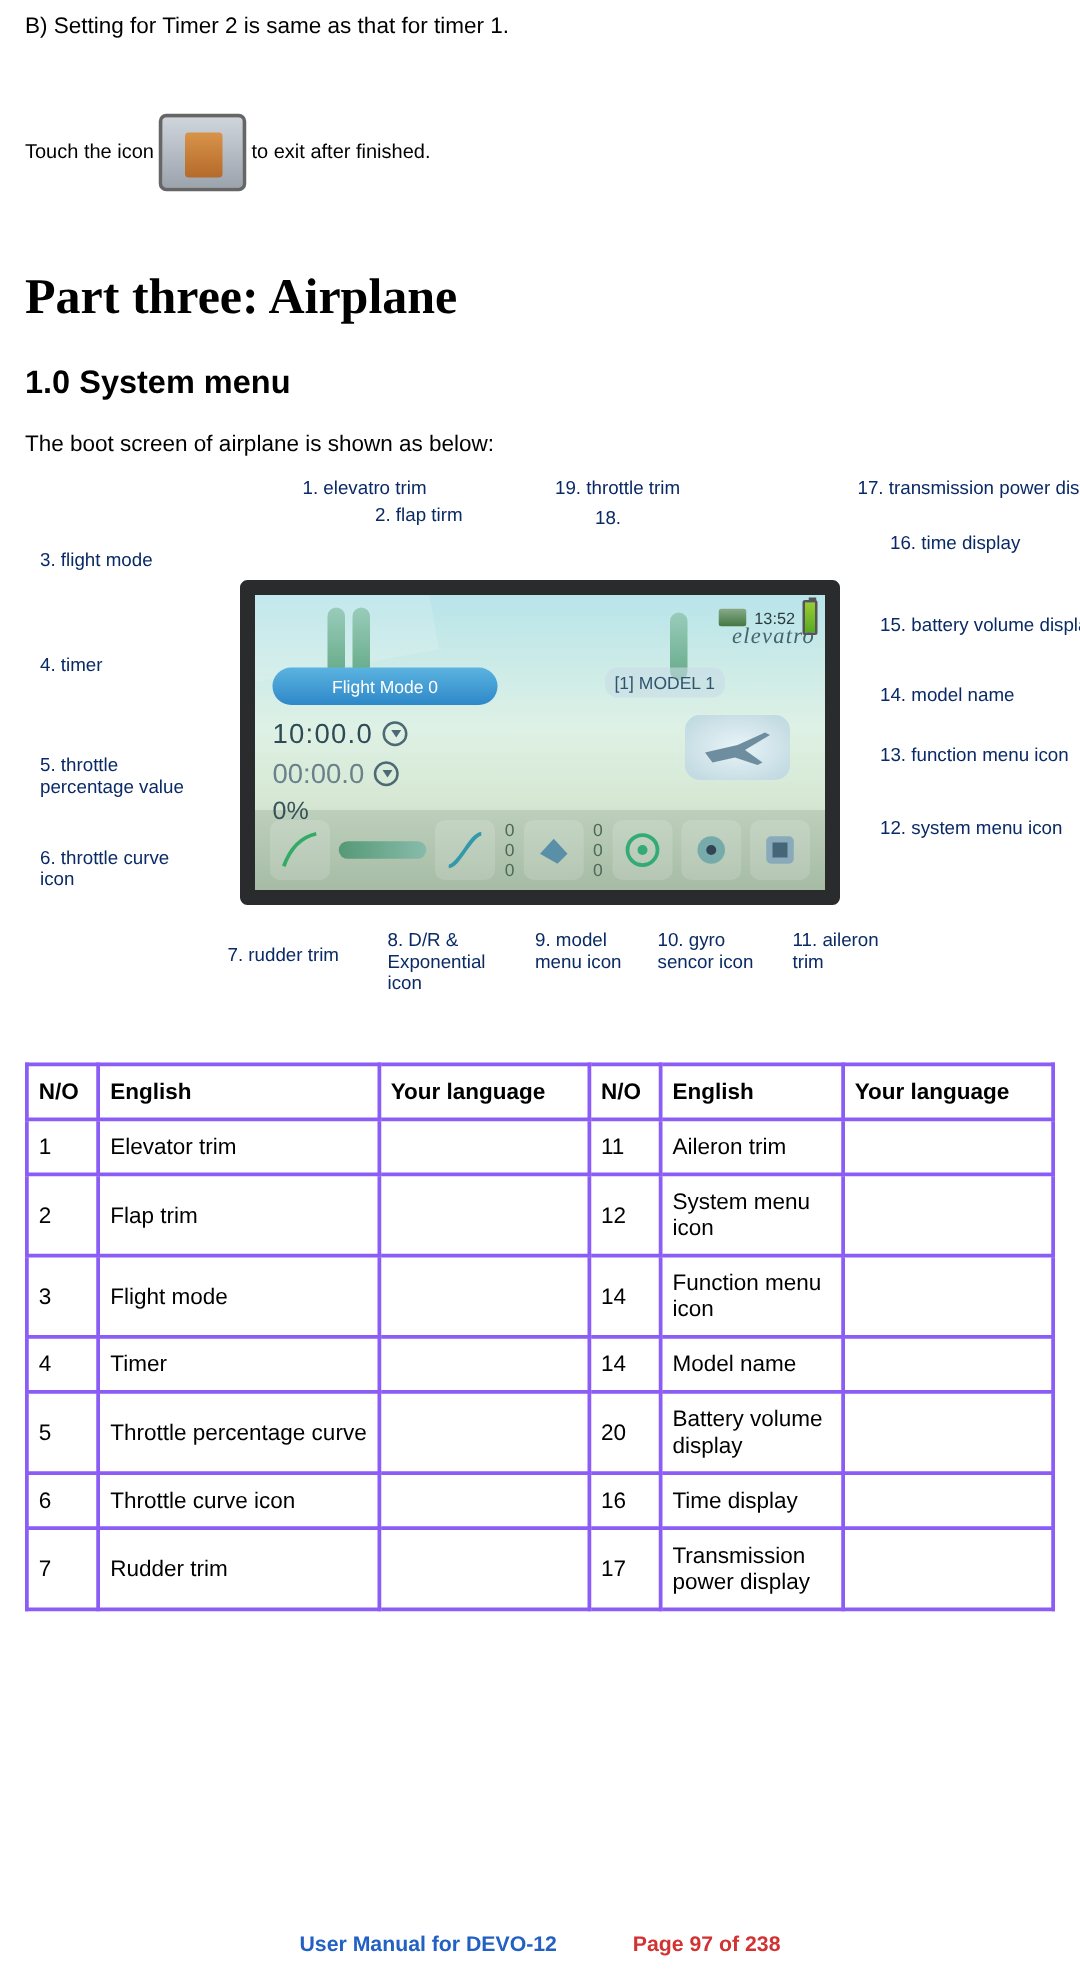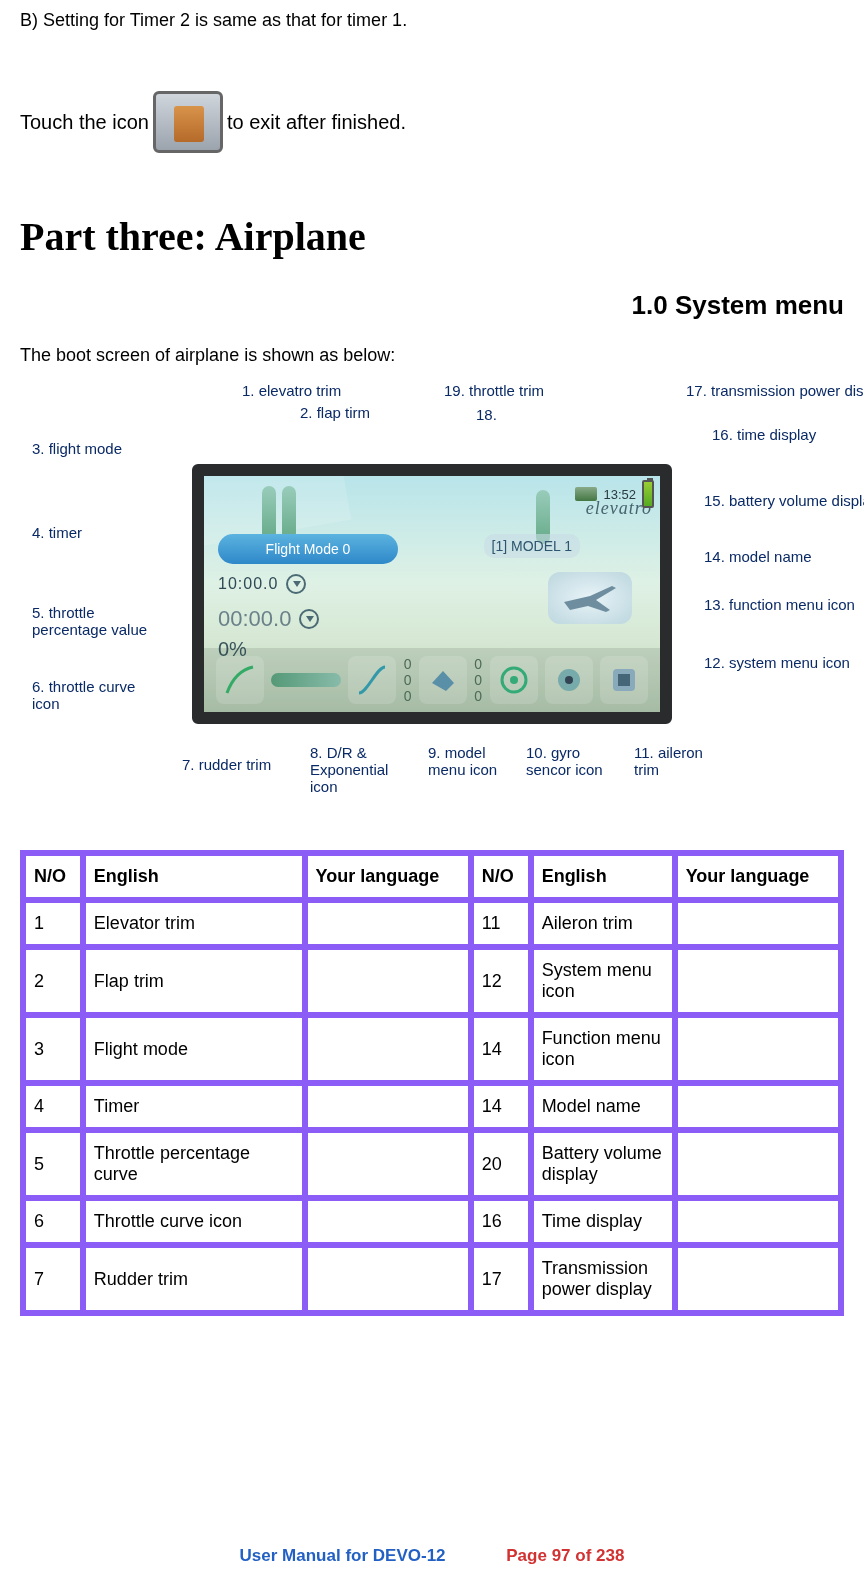--- a/index.html
+++ b/index.html
@@ -7,40 +7,40 @@
     width: 864px;
     height: 1588px;
     font-family: Arial, Helvetica, sans-serif;
     font-size: 18px;
     color: #000;
     background: #fff;
     padding: 0 20px;
     position: relative;
   }
   .line1 { margin-top: 10px; font-size: 18px; }
-  .iconline { margin-top: 60px; font-size: 20px; display: flex; align-items: center; gap: 4px; }
+  .iconline { margin-top: 60px; font-size: 16px; display: flex; align-items: center; gap: 4px; }
   .exit-icon {
     display: inline-block;
     width: 70px; height: 62px;
     background: linear-gradient(#cfd5db, #9ba3ad);
     border: 3px solid #666;
     border-radius: 6px;
     position: relative;
     vertical-align: middle;
   }
   .exit-icon::after {
     content: "";
     position: absolute;
     left: 18px; top: 12px;
     width: 30px; height: 36px;
     background: linear-gradient(#d8934a, #b56a2a);
     border-radius: 3px;
   }
   h1.part { font-family: "Times New Roman", serif; font-size: 40px; font-weight: bold; margin-top: 60px; }
-  h2.section { font-size: 26px; font-weight: bold; margin-top: 30px; text-align: right; }
+  h2.section { font-size: 26px; font-weight: bold; margin-top: 30px; }
   p.boottxt { margin-top: 24px; font-size: 18px; }
 
   
   .diagram-wrap { width: 100%; margin-top: 16px; display:flex; justify-content:center; }
   .diagram { position: relative; width: 800px; height: 430px; font-size: 15px; color:#0a2a66; }
   .label { position: absolute; white-space: nowrap; }
   .label .lnk { color:#0a2a66; text-decoration: none; }
   .screen {
     position: absolute;
     left: 160px; top: 82px;
@@ -59,39 +59,39 @@
   .topbar-right {
     position:absolute; right:6px; top:4px;
     display:flex; align-items:center; gap:6px;
     font-size:13px; color:#2a3b40;
   }
   .sig-icon { width:22px; height:14px; background:linear-gradient(#8a8,#474); border-radius:2px; }
   .batt { width:12px; height:28px; background:linear-gradient(#9c3,#5a2); border:2px solid #555; border-radius:2px; position:relative; }
   .batt::before { content:""; position:absolute; top:-4px; left:3px; width:6px; height:3px; background:#555; }
   .modelname { position:absolute; right:80px; top:58px; font-size:14px; color:#2e556e; background:rgba(200,220,230,0.6); padding:4px 8px; border-radius:10px; }
   .flightmode { position:absolute; left:14px; top:58px; width:180px; height:30px; background:linear-gradient(#5bb3e0,#2e88c8); border-radius:15px; color:#fff; font-size:14px; display:flex; align-items:center; justify-content:center; }
-  .timerbig { position:absolute; left:14px; top:98px; font-size:16px; color:#2e4a55; letter-spacing:1px; display:flex; align-items:center; gap:8px;}
+  .timerbig { position:absolute; left:14px; top:98px; font-size:22px; color:#2e4a55; letter-spacing:1px; display:flex; align-items:center; gap:8px;}
   .timersmall { position:absolute; left:14px; top:130px; font-size:22px; color:#6a8189; display:flex; align-items:center; gap:8px;}
   .spin { width:20px;height:20px;border:2px solid #4b6a74;border-radius:50%; position:relative;}
   .spin::after{content:"";position:absolute;left:5px;top:5px;width:0;height:0;border-left:4px solid transparent;border-right:4px solid transparent;border-top:6px solid #4b6a74;}
   .pct { position:absolute; left:14px; top:162px; font-size:20px; color:#3a555e; }
   .plane-ico { position:absolute; right:28px; top:96px; width:84px; height:52px; background:radial-gradient(#e8f4f8,#bcd6de); border-radius:12px; display:flex;align-items:center;justify-content:center;}
   .plane-ico svg { width:60px;height:36px; }
   .bottombar { position:absolute; left:0; right:0; bottom:0; height:64px; background:rgba(30,50,40,0.12); display:flex; justify-content:space-around; align-items:center; padding:0 8px;}
   .bico { width:48px;height:48px;border-radius:8px;display:flex;align-items:center;justify-content:center;background:rgba(255,255,255,0.15);}
   .trimcol { display:flex;flex-direction:column;align-items:center;color:#4c6a56;font-size:14px; gap:-2px;}
   .rudder { width:70px;height:14px;background:linear-gradient(90deg,#597,#8ba);border-radius:7px; position:relative;}
   .lefttrims { position:absolute; left:58px; top:10px; display:flex; gap:6px; }
   .vtrim { width:14px; height:54px; background:linear-gradient(#9cb,#6a8); border-radius:7px; }
   .throttletrim { position:absolute; right:110px; top:14px; width:14px; height:54px; background:linear-gradient(#9cb,#6a8); border-radius:7px;}
   .devention { position:absolute; right:8px; top:22px; font-family:"Times New Roman",serif; font-style:italic; font-size:18px; color:#47636e; letter-spacing:1px;}
 
   
   table.leg { border-collapse: collapse; width: 100%; margin-top: 38px; font-size:18px; }
-  table.leg th, table.leg td { border: 6px solid #8b5cf6; padding: 10px 8px; text-align: left; vertical-align: middle; }
+  table.leg th, table.leg td { border: 3px solid #8b5cf6; padding: 10px 8px; text-align: left; vertical-align: middle; }
   table.leg th { font-weight: bold; }
   .col-no { width: 44px; }
   .col-en { width: 200px; }
   .col-yl { width: 150px; }
 
   .footer { position:absolute; bottom:22px; left:0; right:0; text-align:center; font-size:17px; font-weight:bold; }
   .footer .blue { color:#2360c4; }
   .footer .red { color:#d23232; margin-left:56px; }
 </style>
 </head>

